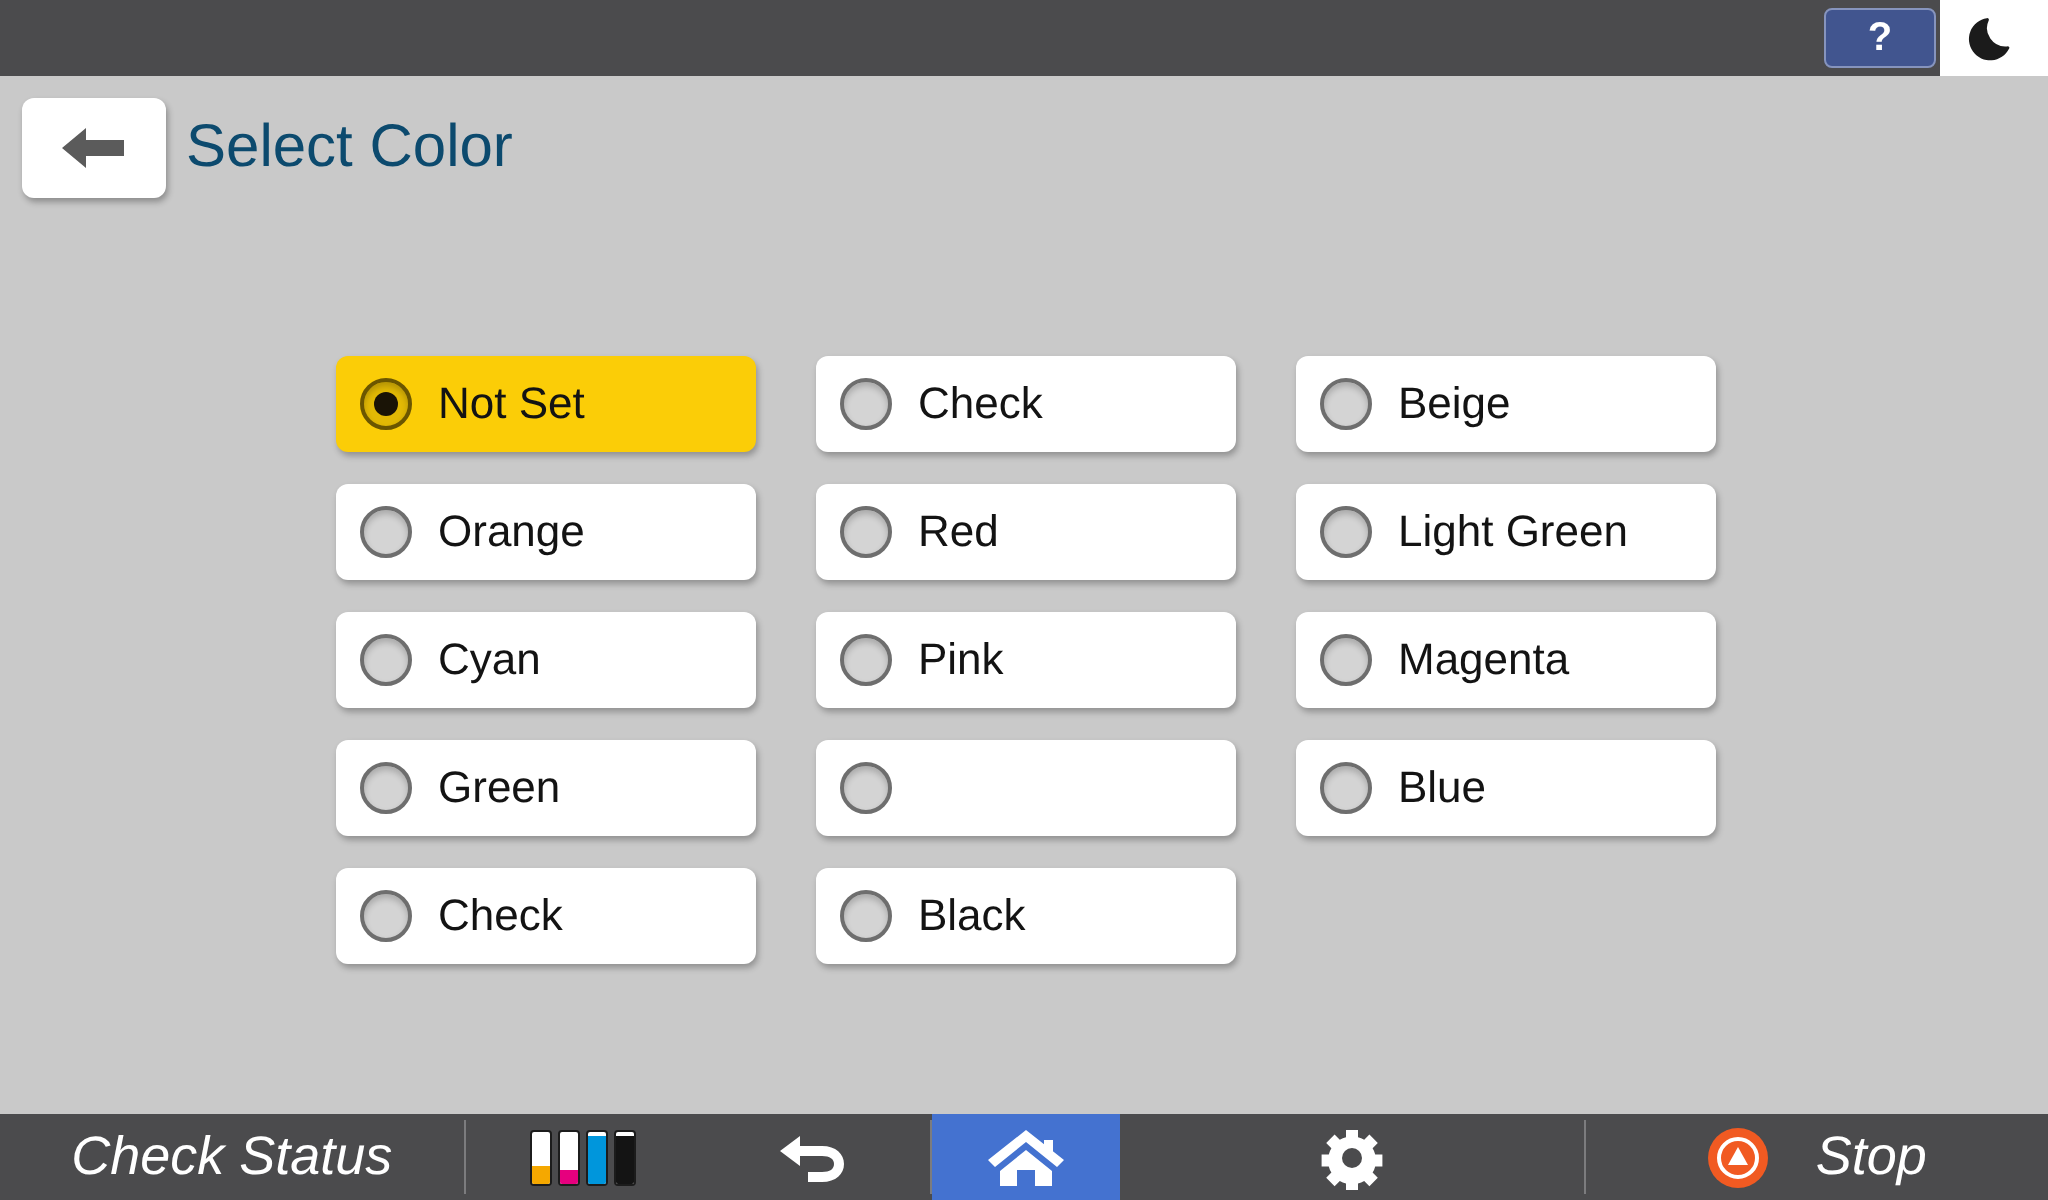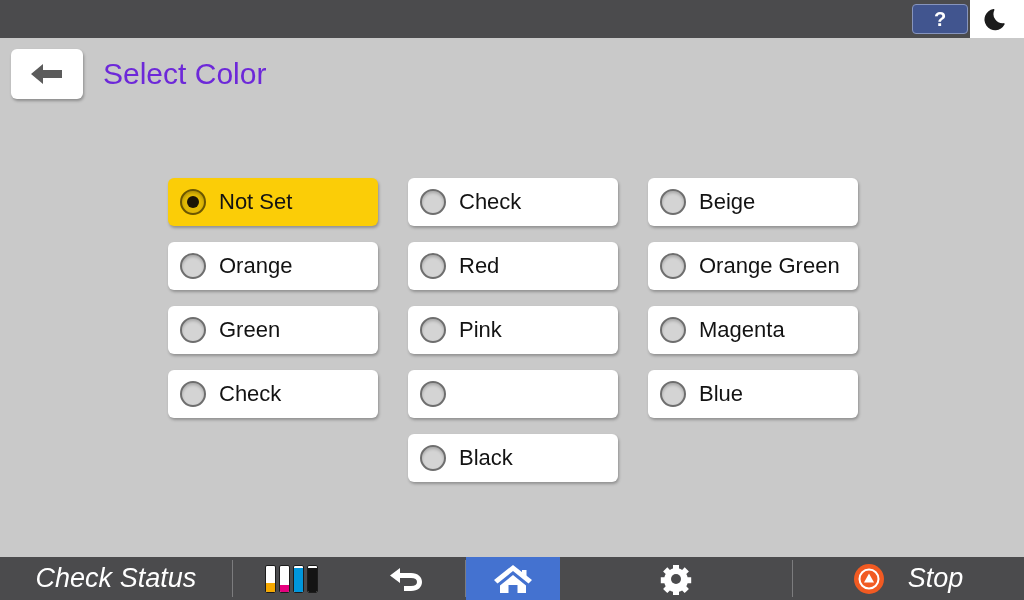--- a/index.html
+++ b/index.html
@@ -69,25 +69,25 @@
     background: #ffffff;
     border-radius: 6px;
     box-shadow: 1px 2px 3px rgba(0,0,0,0.30);
     display: flex;
     align-items: center;
     justify-content: center;
     cursor: pointer;
   }
   .page-title {
     position: absolute;
-    left: 103px; top: 11px;
+    left: 93px; top: 11px;
     height: 50px;
     line-height: 50px;
     font-size: 30px;
-    color: #6d28d9;
+    color: #0c4a6e;
     font-family: "Liberation Sans Narrow", "Liberation Sans", sans-serif;
     letter-spacing: 0px;
     white-space: nowrap;
   }
 
   
   .main {
     position: absolute;
     left: 0; top: 110px;
     width: 1024px; height: 445px;
@@ -252,20 +252,24 @@
           <div class="opt selected">
             <span class="radio"></span>
             <span class="opt-label">Not Set</span>
           </div>
           <div class="opt">
             <span class="radio"></span>
             <span class="opt-label">Orange</span>
           </div>
           <div class="opt">
             <span class="radio"></span>
+            <span class="opt-label">Cyan</span>
+          </div>
+          <div class="opt">
+            <span class="radio"></span>
             <span class="opt-label">Green</span>
           </div>
           <div class="opt">
             <span class="radio"></span>
             <span class="opt-label">Check</span>
           </div>
         </div>
 
         <div class="col">
           <div class="opt">
@@ -289,21 +293,21 @@
           </div>
         </div>
 
         <div class="col">
           <div class="opt">
             <span class="radio"></span>
             <span class="opt-label">Beige</span>
           </div>
           <div class="opt">
             <span class="radio"></span>
-            <span class="opt-label">Orange Green</span>
+            <span class="opt-label">Light Green</span>
           </div>
           <div class="opt">
             <span class="radio"></span>
             <span class="opt-label">Magenta</span>
           </div>
           <div class="opt">
             <span class="radio"></span>
             <span class="opt-label">Blue</span>
           </div>
         </div>

